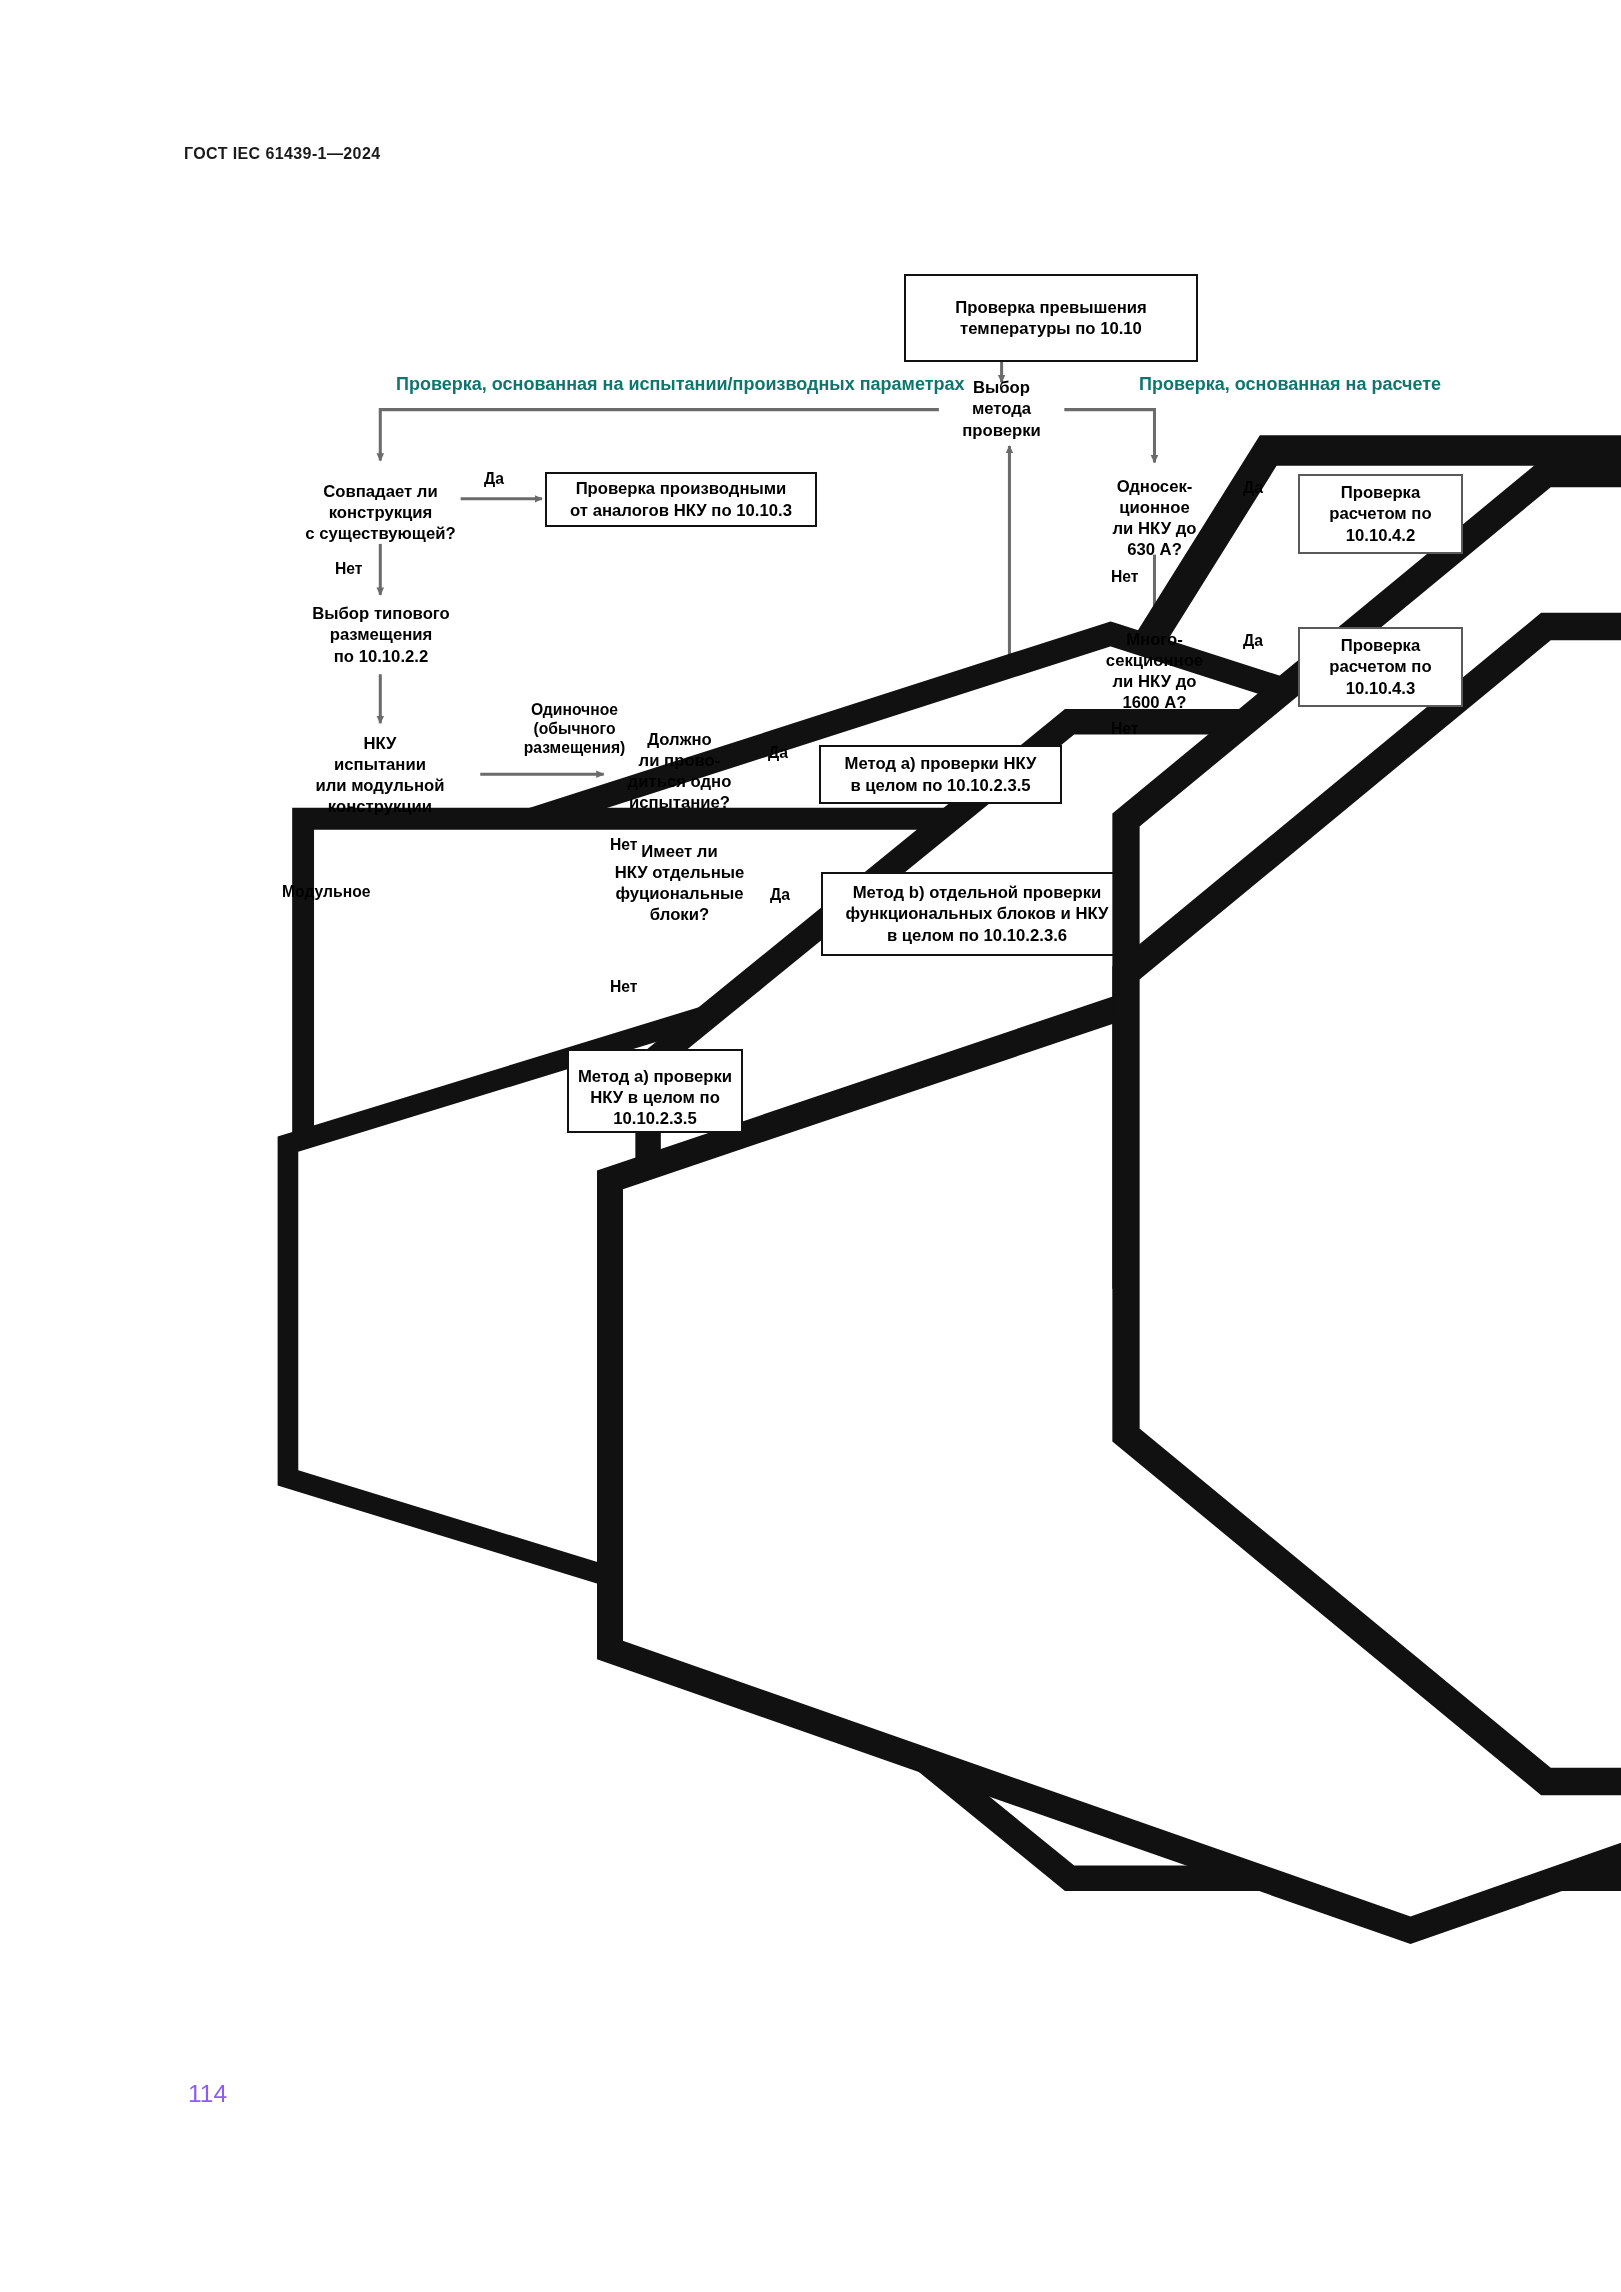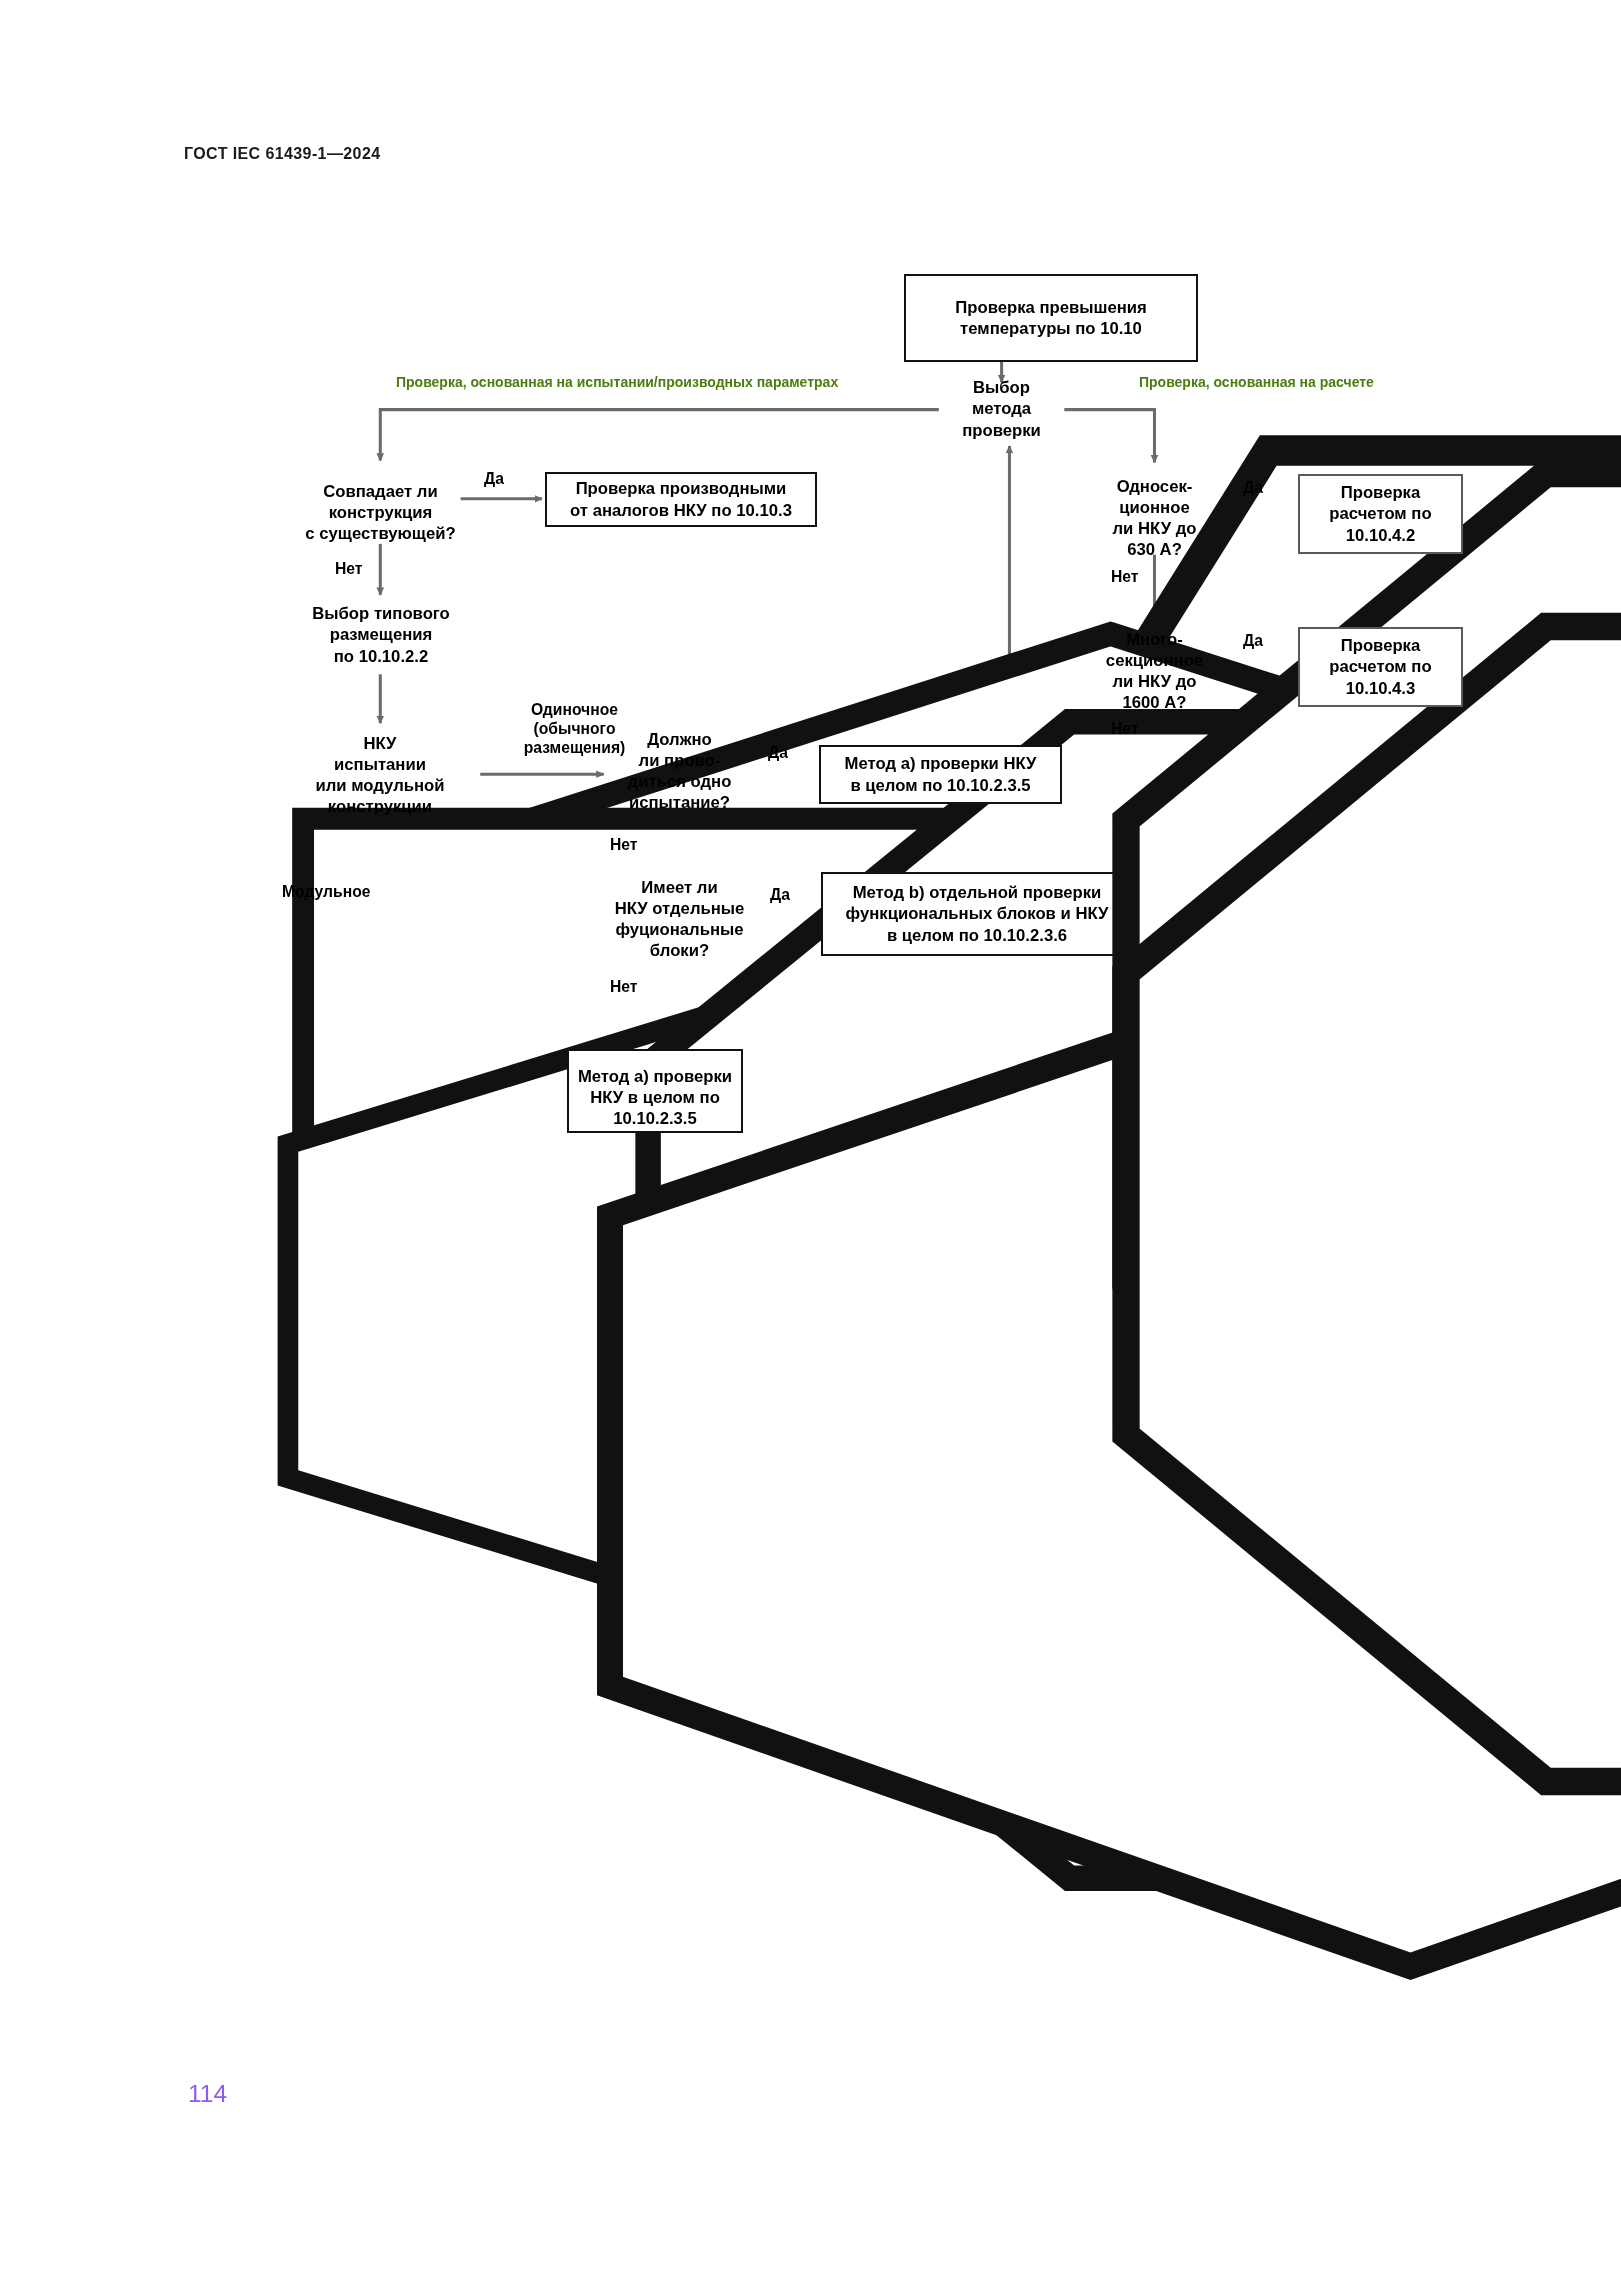--- a/index.html
+++ b/index.html
@@ -120,23 +120,23 @@
     font-weight: bold;
     color: #000000;
     white-space: pre-line;
     text-align: center;
     line-height: 1.22;
     z-index: 4;
     background: transparent;
   }
   .branch-label {
     position: absolute;
-    font-size: 14px;
-    font-weight: bold;
-    color: #4d7c0f;
+    font-size: 18px;
+    font-weight: bold;
+    color: #0f766e;
     white-space: nowrap;
     z-index: 4;
   }
 </style>
 </head>
 <body>
 
 <div class="page">
 
   <div class="doc-header">ГОСТ IEC 61439-1—2024</div>
@@ -257,21 +257,21 @@
 
     <div class="edge-label" style="left:768px; top:743px;">Да</div>
 
     <div class="node box" style="left:819px; top:745px; width:243px; height:59px;">
       <span class="txt">Метод a) проверки НКУ
 в целом по 10.10.2.3.5</span>
     </div>
 
     <div class="edge-label" style="left:610px; top:835px;">Нет</div>
 
-    <div class="shape-wrap" style="left:600px; top:868px; width:159px; height:102px;">
+    <div class="shape-wrap" style="left:600px; top:832px; width:159px; height:102px;">
       <svg width="159" height="102" viewBox="0 0 162 104">
         <polygon points="81,1 161,28 161,75 81,103 1,75 1,28" fill="#ffffff" stroke="#111111" stroke-width="2.6"></polygon>
       </svg>
       <div class="label">Имеет ли
 НКУ отдельные
 фуциональные
 блоки?</div>
     </div>
 
     <div class="edge-label" style="left:770px; top:885px;">Да</div>

